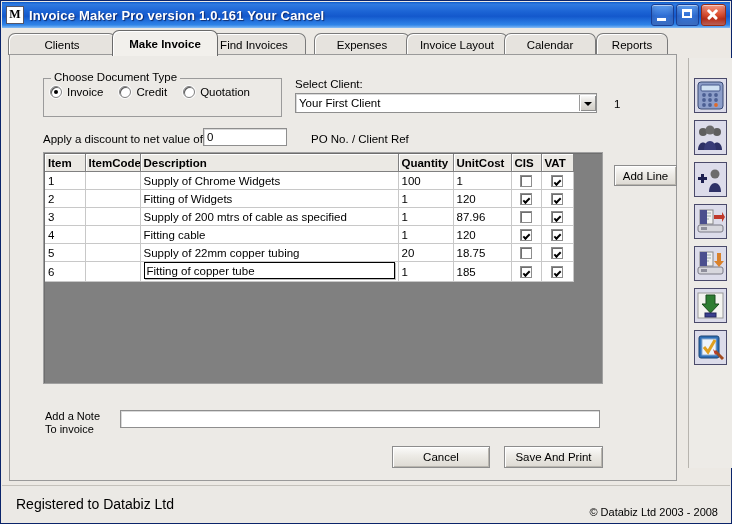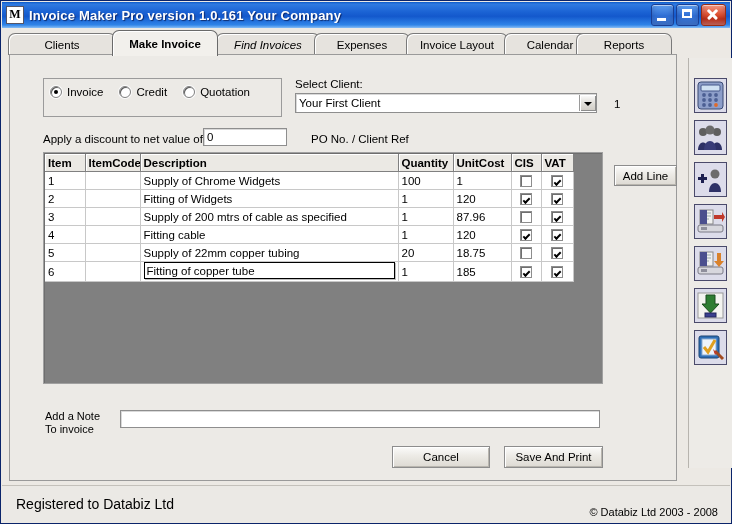--- a/index.html
+++ b/index.html
@@ -218,55 +218,56 @@
   #copy-text{position:absolute;right:12px;top:20px;font-size:11px;}
   #client-index{position:absolute;left:604px;top:43px;font-size:11.5px;}
 </style>
 </head>
 <body>
 
 <div id="app">
 
   <div id="titlebar">
     <div class="tb-icon">M</div>
-    <div class="tb-title">Invoice Maker Pro version 1.0.161 Your Company</div>
+    <div class="tb-title">Invoice Maker Pro version 1.0.161 Your Cancel</div>
     <div class="tb-btns">
       <div class="tb-btn tb-min"></div>
       <div class="tb-btn tb-max"></div>
       <div class="tb-btn tb-close"></div>
     </div>
   </div>
 
   <div id="tabstrip">
       <div class="tab selected" style="left: 110px; width: 106px;">
         <span>Make Invoice</span>
       </div>
       <div class="tab" style="left: 6px; width: 108px;">
         <span>Clients</span>
       </div>
-      <div class="tab" style="left: 214px; width: 104px; font-style: italic;">
+      <div class="tab" style="left: 200px; width: 104px;">
         <span>Find Invoices</span>
       </div>
       <div class="tab" style="left: 312px; width: 96px;">
         <span>Expenses</span>
       </div>
       <div class="tab" style="left: 404px; width: 102px; text-align: right;">
         <span>Invoice Layout</span>
       </div>
       <div class="tab" style="left: 502px; width: 92px;">
         <span>Calendar</span>
       </div>
-      <div class="tab" style="left: 574px; width: 96px;">
+      <div class="tab" style="left: 594px; width: 72px;">
         <span>Reports</span>
       </div>
     </div>
 
   <div id="panel">
 
     <div id="doctype-group"></div>
+    <div id="doctype-legend">Choose Document Type</div>
     <div class="radio-row">
       <label class="radio on">
         <span class="dot"></span>
         <span>Invoice</span>
       </label>
       <label class="radio">
         <span class="dot"></span>
         <span>Credit</span>
       </label>
       <label class="radio">

